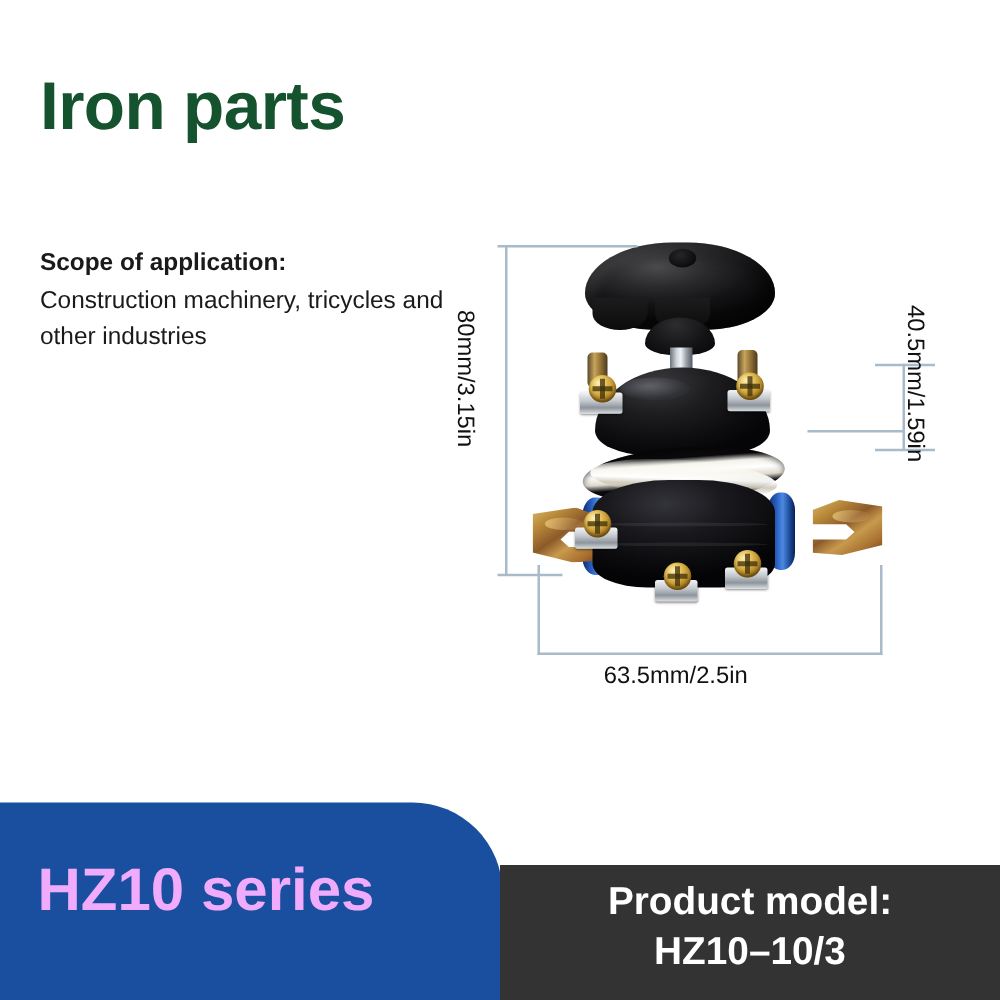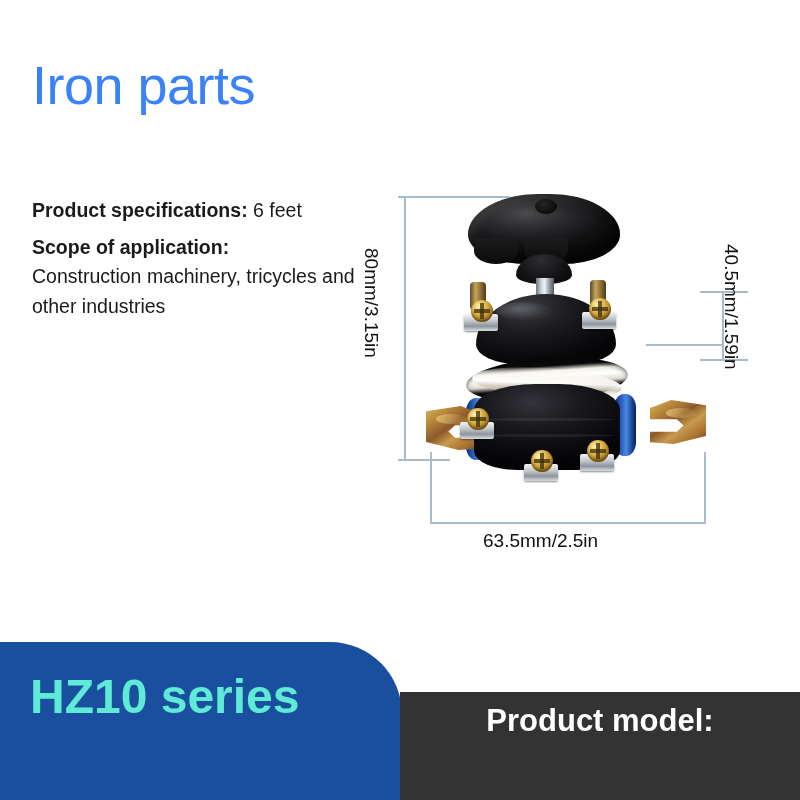--- a/index.html
+++ b/index.html
@@ -15,22 +15,22 @@
     overflow: hidden;
     font-family: "Liberation Sans", sans-serif;
   }
 
   
   #title {
     position: absolute;
     left: 32px;
     top: 58px;
     font-size: 54px;
-    font-weight: normal;
-    color: #3b82f6;
+    font-weight: bold;
+    color: #14532d;
     letter-spacing: -0.5px;
     line-height: 1.0;
     white-space: nowrap;
   }
 
   
   #specs {
     position: absolute;
     left: 32px;
     top: 196px;
@@ -286,24 +286,24 @@
     left: 0;
     top: 642px;
     width: 402px;
     height: 158px;
     background: #1a4fa0;
     border-top-right-radius: 72px;
   }
   #banner-blue-text {
     position: absolute;
     left: 30px;
-    top: 27px;
+    top: 43px;
     font-size: 48px;
     font-weight: bold;
-    color: #5eead4;
+    color: #f0abfc;
     white-space: nowrap;
   }
   #banner-dark {
     position: absolute;
     left: 400px;
     top: 692px;
     width: 400px;
     height: 108px;
     background: #333333;
   }
@@ -320,24 +320,20 @@
   }
 </style>
 </head>
 <body>
 
 <div id="page">
 
   <div id="title">Iron parts</div>
 
   <div id="specs">
-    <div class="spec-row">
-      <span class="spec-label">Product specifications:</span>
-      <span class="spec-value">6 feet</span>
-    </div>
     <div class="spec-row block">
       <span class="spec-label">Scope of application:</span>
       <span class="spec-value">Construction machinery, tricycles and other industries</span>
     </div>
   </div>
 
   <div id="photo">
     <div class="post l"></div>
     <div class="post r"></div>
 
@@ -406,16 +402,17 @@
   <div class="dim-line dim-v" id="dim63-vr"></div>
   <div class="dim-line dim-h" id="dim63-hline"></div>
   <div class="dim-label" id="dim63-label">63.5mm/2.5in</div>
 
   <div id="banner-blue">
     <div id="banner-blue-text">HZ10 series</div>
   </div>
   <div id="banner-dark">
     <div id="banner-dark-text">
       <div>Product model:</div>
+      <div>HZ10–10/3</div>
     </div>
   </div>
 
 </div>
 
 </body></html>

